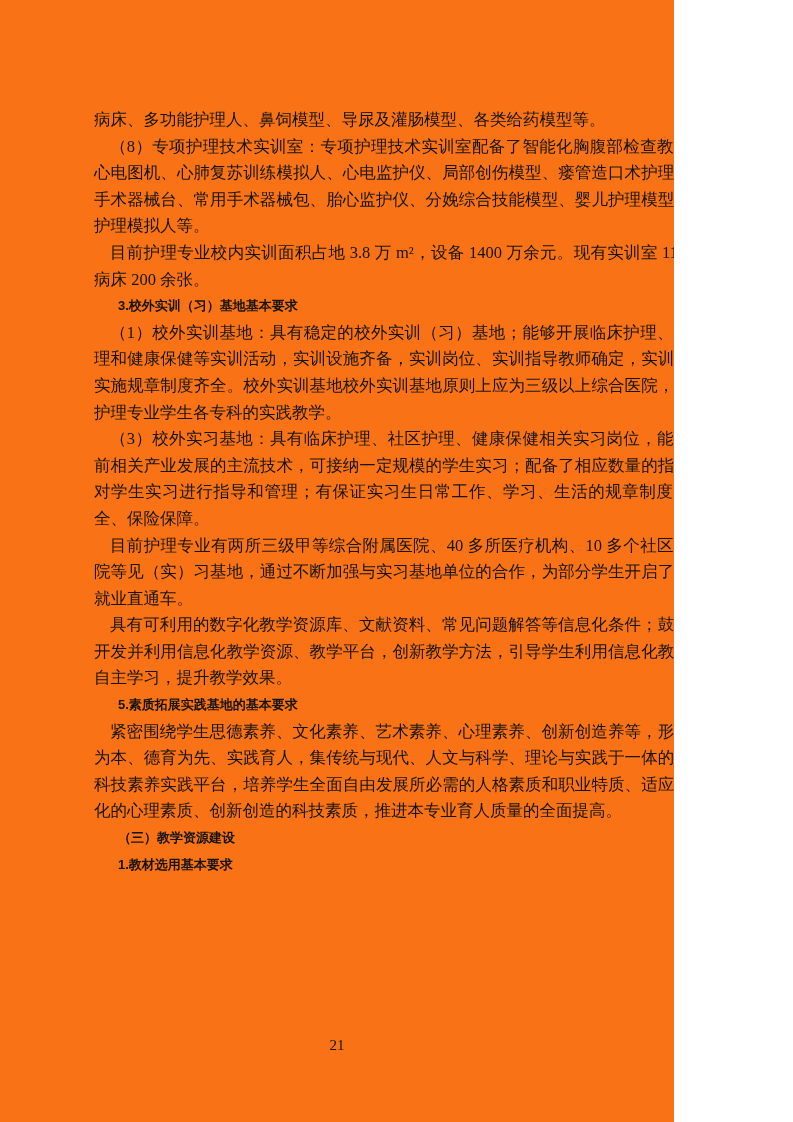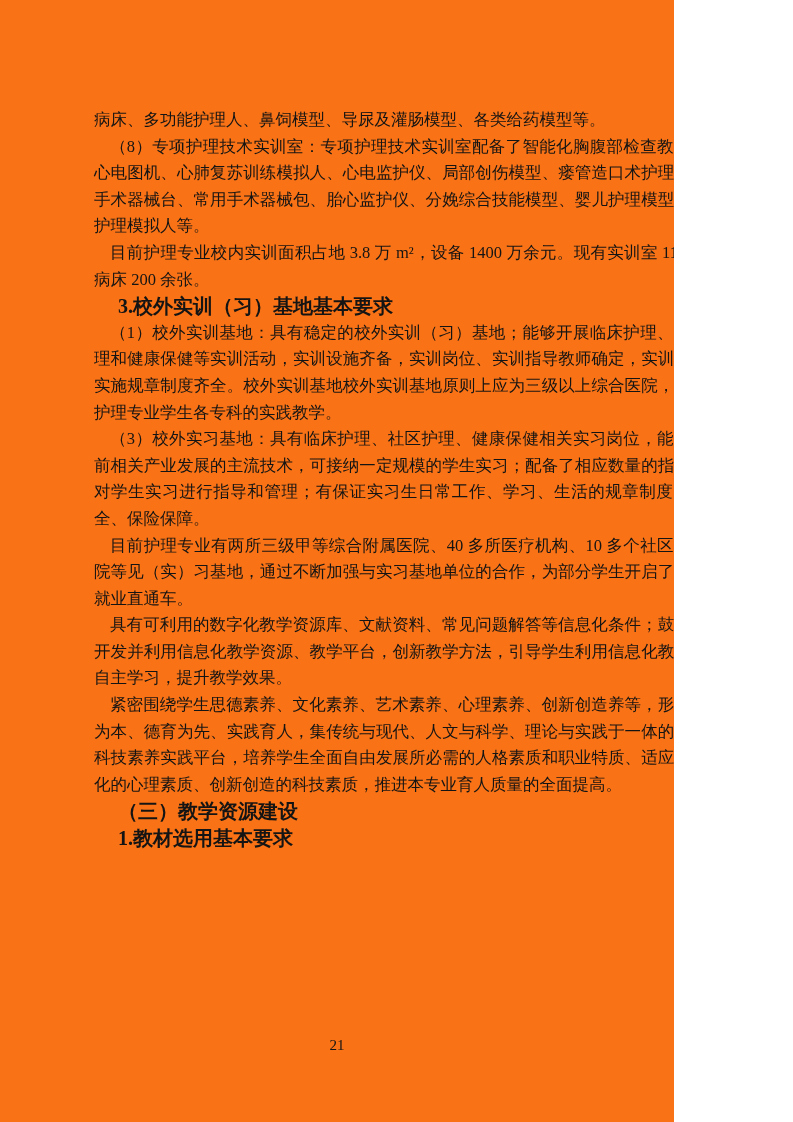--- a/index.html
+++ b/index.html
@@ -31,22 +31,22 @@
     text-indent: 16px;
   }
   .para.flush {
     text-indent: 0;
   }
   .heading {
     margin: 0;
     padding: 0;
     text-indent: 24px;
     font-weight: bold;
-    font-family: Liberation Serif, serif;
-    font-size: 20px;
+    font-family: Liberation Sans, sans-serif;
+    font-size: 13px;
     line-height: 26.6px;
     text-align: left;
   }
   .footer {
     position: absolute;
     left: 0;
     top: 1032px;
     width: 100%;
     text-align: center;
     font-size: 15px;
@@ -60,18 +60,19 @@
 <div class="page">
   <div class="content">
     <p class="para flush">病床、多功能护理人、鼻饲模型、导尿及灌肠模型、各类给药模型等。</p>
     <p class="para">（8）专项护理技术实训室：专项护理技术实训室配备了智能化胸腹部检查教学仪、心电图机、心肺复苏训练模拟人、心电监护仪、局部创伤模型、瘘管造口术护理模型、手术器械台、常用手术器械包、胎心监护仪、分娩综合技能模型、婴儿护理模型、老年护理模拟人等。</p>
     <p class="para">目前护理专业校内实训面积占地 3.8 万 m²，设备 1400 万余元。现有实训室 116 间，病床 200 余张。</p>
     <p class="heading">3.校外实训（习）基地基本要求</p>
     <p class="para">（1）校外实训基地：具有稳定的校外实训（习）基地；能够开展临床护理、社区护理和健康保健等实训活动，实训设施齐备，实训岗位、实训指导教师确定，实训管理及实施规章制度齐全。校外实训基地校外实训基地原则上应为三级以上综合医院，能满足护理专业学生各专科的实践教学。</p>
     <p class="para">（3）校外实习基地：具有临床护理、社区护理、健康保健相关实习岗位，能涵盖当前相关产业发展的主流技术，可接纳一定规模的学生实习；配备了相应数量的指导教师对学生实习进行指导和管理；有保证实习生日常工作、学习、生活的规章制度，有安全、保险保障。</p>
     <p class="para">目前护理专业有两所三级甲等综合附属医院、40 多所医疗机构、10 多个社区及养老院等见（实）习基地，通过不断加强与实习基地单位的合作，为部分学生开启了实习、就业直通车。</p>
     <p class="para">具有可利用的数字化教学资源库、文献资料、常见问题解答等信息化条件；鼓励教师开发并利用信息化教学资源、教学平台，创新教学方法，引导学生利用信息化教学条件自主学习，提升教学效果。</p>
+    <p class="heading">5.素质拓展实践基地的基本要求</p>
     <p class="para">紧密围绕学生思德素养、文化素养、艺术素养、心理素养、创新创造养等，形成育人为本、德育为先、实践育人，集传统与现代、人文与科学、理论与实践于一体的人文与科技素养实践平台，培养学生全面自由发展所必需的人格素质和职业特质、适应社会变化的心理素质、创新创造的科技素质，推进本专业育人质量的全面提高。</p>
     <p class="heading">（三）教学资源建设</p>
     <p class="heading">1.教材选用基本要求</p>
   </div>
   <div class="footer">21</div>
 </div>
 
 </body></html>

